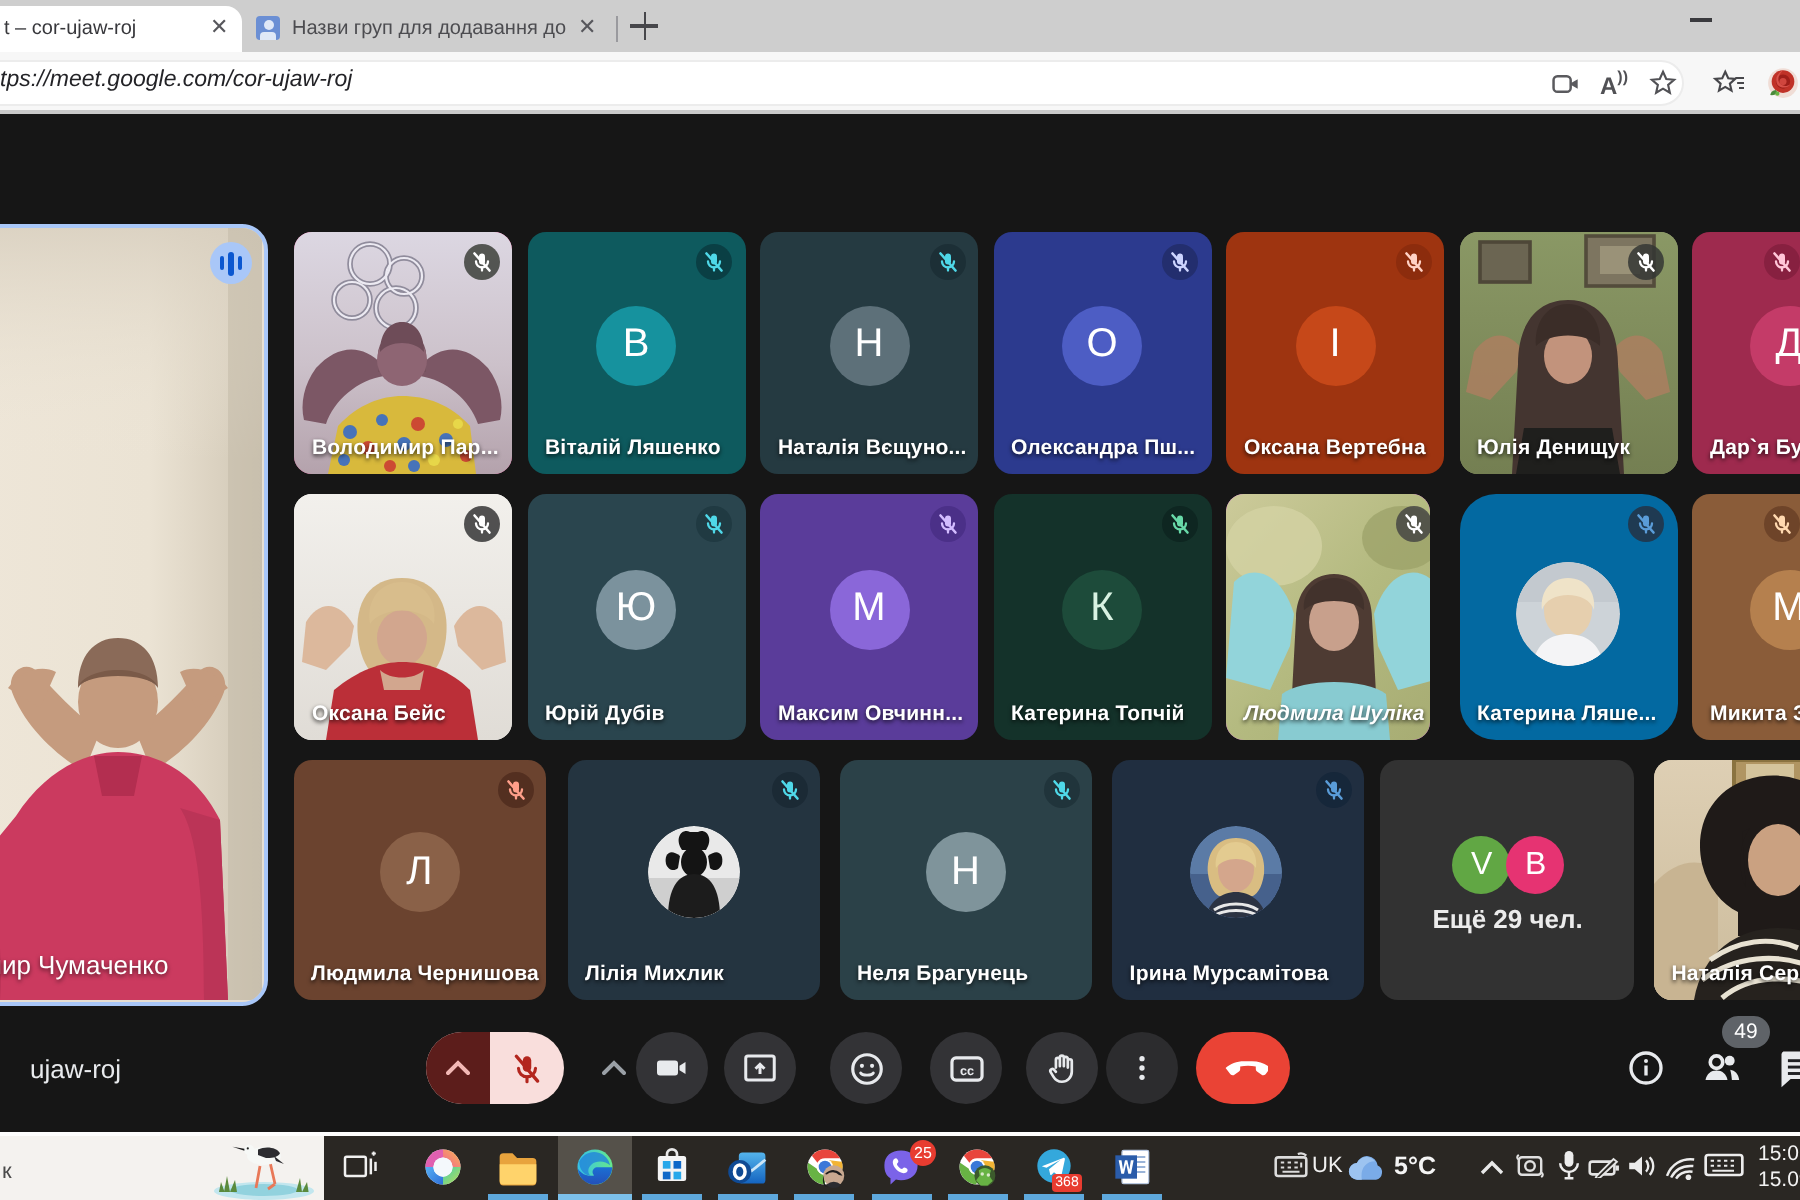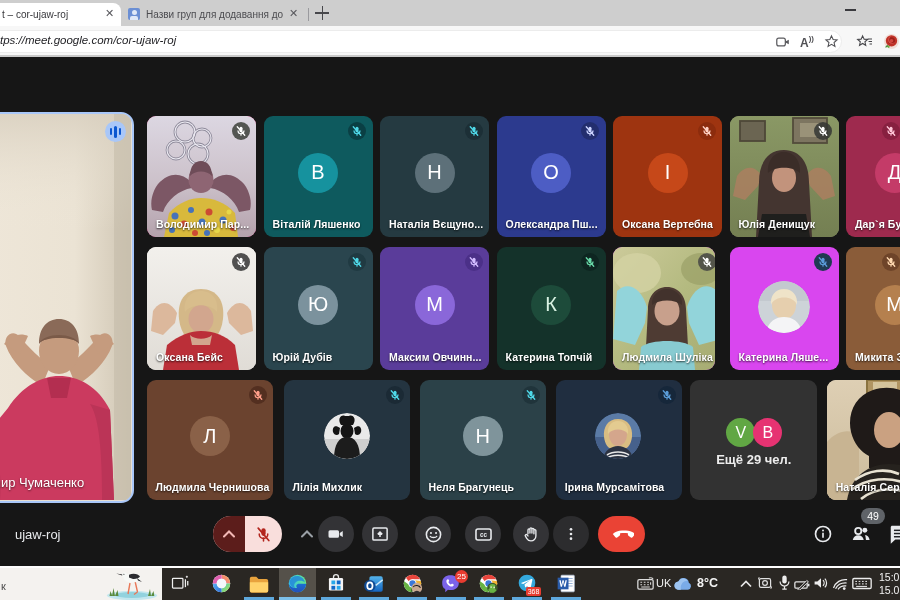--- a/index.html
+++ b/index.html
@@ -319,21 +319,21 @@
             <g fill="none" stroke="#68d9a8" stroke-width="2.3" stroke-linecap="round">
               <rect x="9" y="3.5" width="6" height="11" rx="3" fill="#68d9a8" stroke="none"></rect>
               <path d="M6 11.5a6 6 0 0 0 12 0"></path>
               <path d="M12 17.5v3"></path>
               <path d="M4.5 3.5l15 17" stroke-width="2.6"></path>
             </g>
           </svg>
         </div>
         <span class="nm">Катерина Топчій</span>
       </div>
-<div class="tile" style="left:613.0px; top:190.0px; width:102px; height:123.0px; background:#d946ef;">
+<div class="tile" style="left:613.0px; top:190.0px; width:102px; height:123.0px; background:#d946ef;font-style:italic;">
         <svg width="109" height="123" viewBox="0 0 109 123" style="position:absolute;left:0;top:0;">
 <defs>
             <linearGradient id="vg12" x1="0" y1="0" x2="1" y2="1">
 <stop offset="0" stop-color="#ccca9a"></stop>
               <stop offset="0.5" stop-color="#b4ba80"></stop>
               <stop offset="1" stop-color="#a6ab72"></stop>
             </linearGradient>
           </defs>
 <rect width="109" height="123" fill="url(#vg12)"></rect>
 <ellipse cx="24" cy="26" rx="24" ry="20" fill="#d2d1a2" opacity="0.85"></ellipse>
@@ -350,21 +350,21 @@
             <g fill="none" stroke="#fff" stroke-width="2.3" stroke-linecap="round">
               <rect x="9" y="3.5" width="6" height="11" rx="3" fill="#fff" stroke="none"></rect>
               <path d="M6 11.5a6 6 0 0 0 12 0"></path>
               <path d="M12 17.5v3"></path>
               <path d="M4.5 3.5l15 17" stroke-width="2.6"></path>
             </g>
           </svg>
         </div>
         <span class="nm">Людмила Шуліка</span>
       </div>
-<div class="tile" style="left:729.5px; top:190.0px; width:109.0px; height:123.0px; background:#d946ef;">
+<div class="tile" style="left:729.5px; top:190.0px; width:109.0px; height:123.0px; background:#0369a1;border-radius:18px;">
         <svg width="52" height="52" viewBox="0 0 52 52" style="position:absolute;left:28.5px;top:34px;border-radius:50%;">
 <defs>
             <clipPath id="cp13">
               <circle cx="26" cy="26" r="26"></circle>
             </clipPath>
           </defs>
 <g clip-path="url(#cp13)">
 <rect width="52" height="52" fill="#cdd3d8"></rect>
 <rect x="0" y="0" width="52" height="20" fill="#c3c9cf"></rect>
 <path d="M26 10 C18 10 14 16 14 24 C14 32 19 38 26 38 C33 38 38 32 38 24 C38 16 34 10 26 10 Z" fill="#e6cfae"></path>
@@ -783,21 +783,21 @@
 <span class="abs" style="left:620px; top:9px; font-size:11px; color:#f0f0f0;padding-left:36px;">UK</span>
 <div class="abs" style="left:637px; top:8px;"><svg width="17" height="13" viewBox="0 0 20 15">
           <rect x="1" y="3" width="18" height="11" rx="1.5" fill="none" stroke="#dcdcdc" stroke-width="1.5"></rect>
           <path d="M4 6 h2 M8 6 h2 M12 6 h2 M4 9 h2 M8 9 h2 M12 9 h2 M16 6 v3 M5 11.5 h10" stroke="#dcdcdc" stroke-width="1.2"></path>
           <path d="M14 1 q3 -1 5 1" stroke="#dcdcdc" stroke-width="1.3" fill="none"></path>
         </svg></div>
 <div class="abs" style="left:673px; top:9px;"><svg width="20" height="14" viewBox="0 0 24 16">
           <path d="M7 15 a5 5 0 0 1 -0.5 -10 a6.5 6.5 0 0 1 12.5 1.5 a4.5 4.5 0 0 1 -1 8.5 z" fill="#7aabe8"></path>
           <path d="M7 15 a5 5 0 0 1 -0.5 -10 a6.5 6.5 0 0 1 11 -1 c-6 0 -9 5 -8 11 z" fill="#9cc3f0"></path>
         </svg></div>
-<span class="abs" style="left:697px; top:8px; font-size:12.5px; font-weight:bold; color:#f4f4f4;">8°C</span>
+<span class="abs" style="left:697px; top:8px; font-size:12.5px; font-weight:bold; color:#f4f4f4;">5°C</span>
 <svg width="12" height="8" viewBox="0 0 12 8" class="abs" style="left:740px; top:12px;">
         <path d="M1 6.5 L6 1.5 L11 6.5" stroke="#e8e8e8" stroke-width="1.7" fill="none"></path>
       </svg>
 <div class="abs" style="left:757px; top:8px;"><svg width="16" height="14" viewBox="0 0 20 17">
           <rect x="3" y="3" width="14" height="11" rx="2" fill="none" stroke="#e0e0e0" stroke-width="1.5"></rect>
           <circle cx="10" cy="8.5" r="3" fill="none" stroke="#e0e0e0" stroke-width="1.5"></circle>
           <path d="M3 1.5 q-2 1.5 0 3 M17 12.5 q2 1.5 0 3" stroke="#e0e0e0" stroke-width="1.3" fill="none"></path>
         </svg></div>
 <div class="abs" style="left:779px; top:7px;"><svg width="11" height="15" viewBox="0 0 12 17">
           <rect x="3.5" y="0.5" width="5" height="9" rx="2.5" fill="#ececec"></rect>

